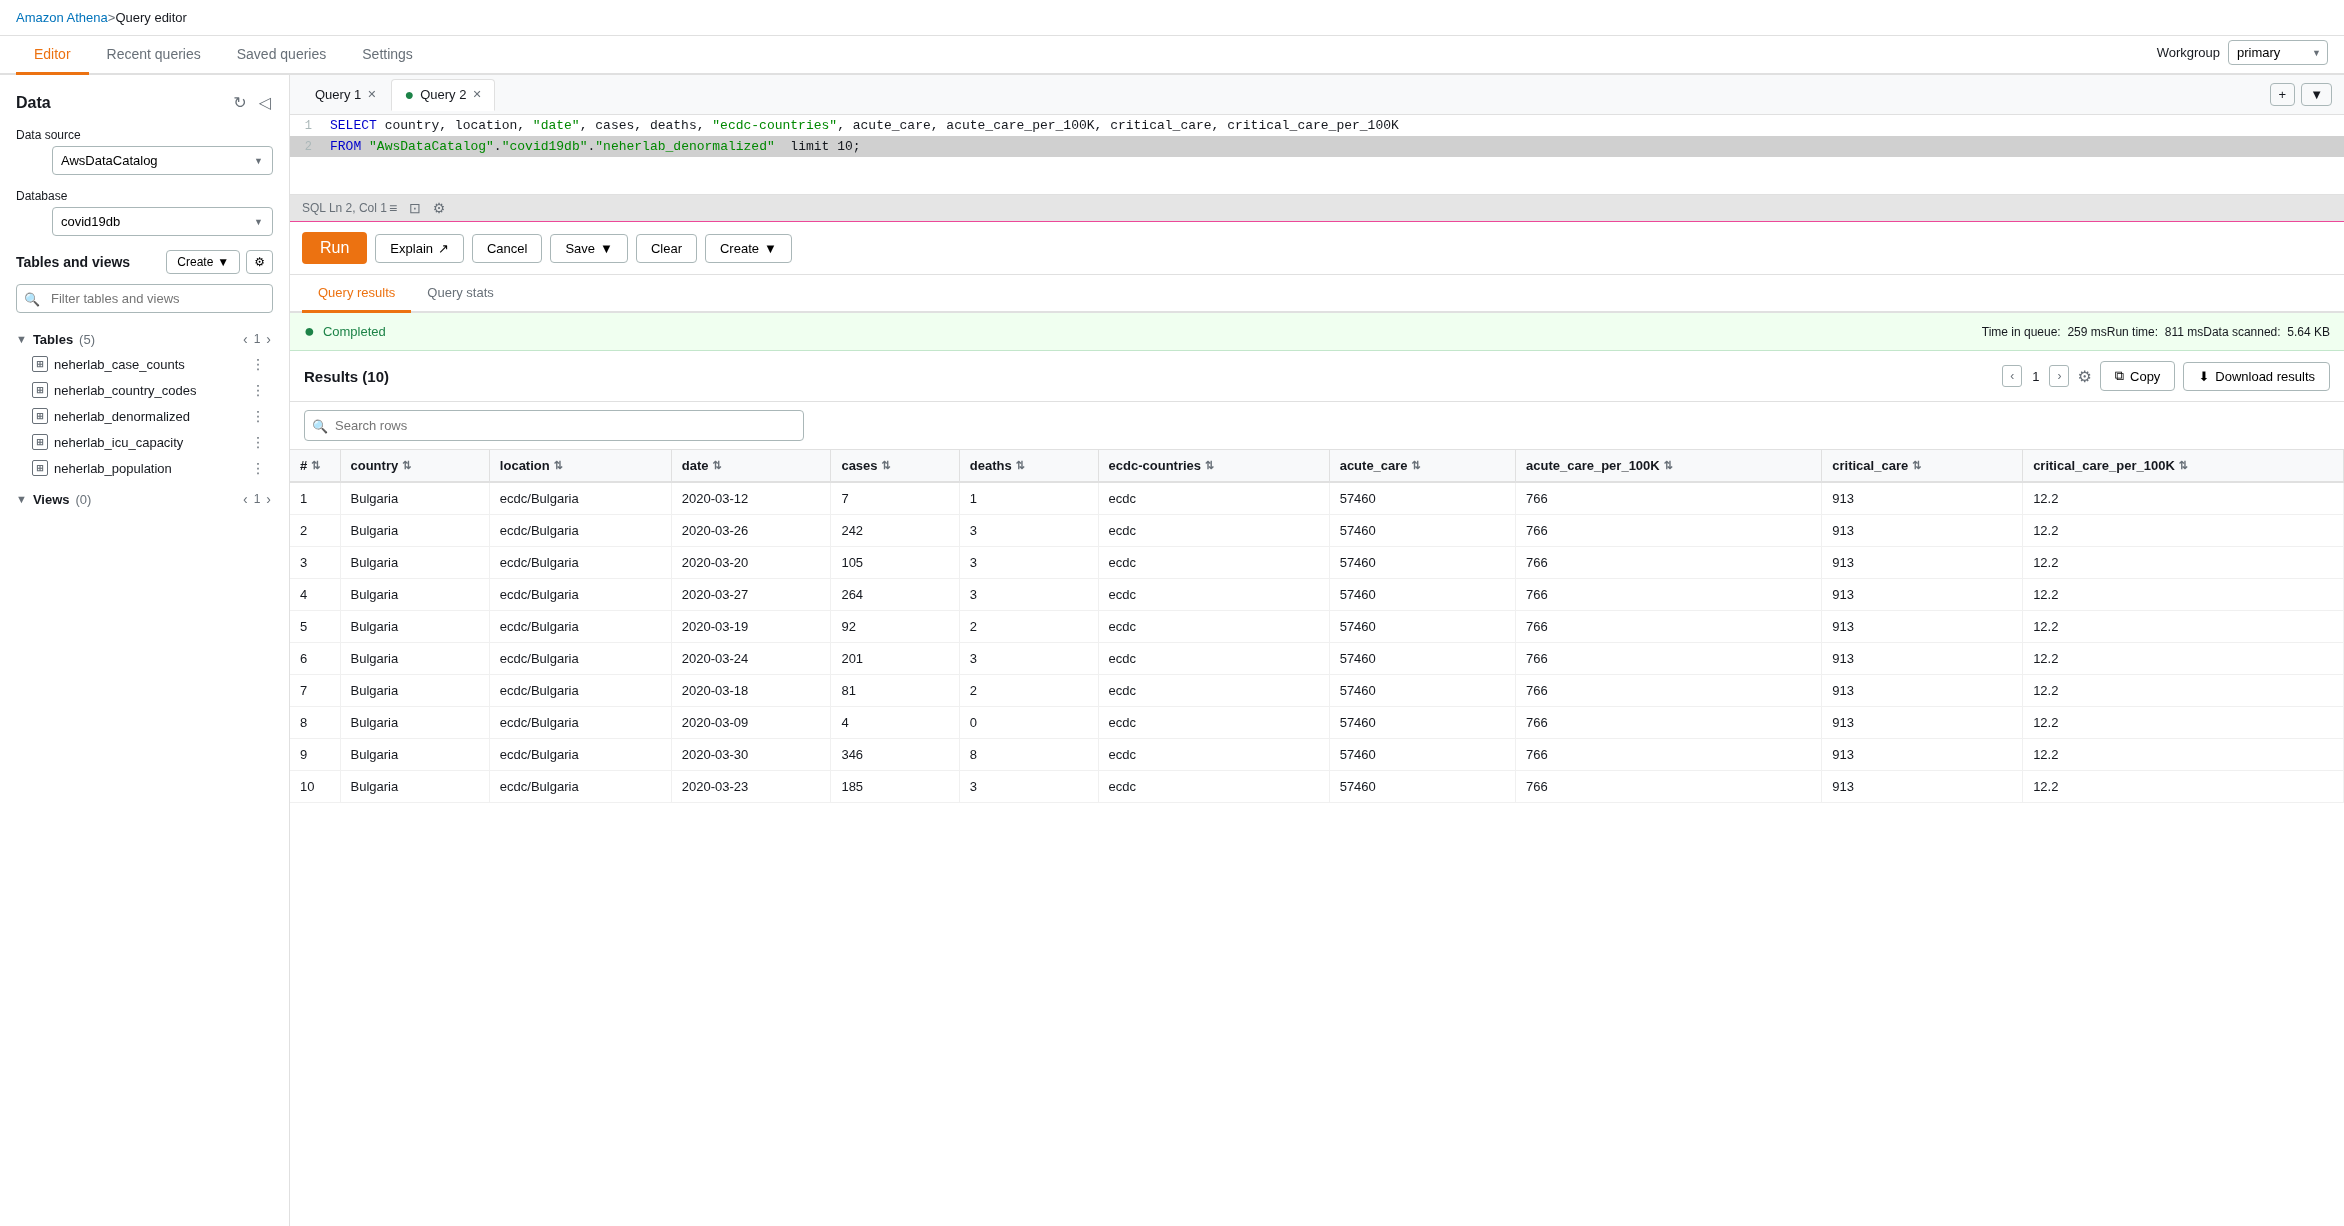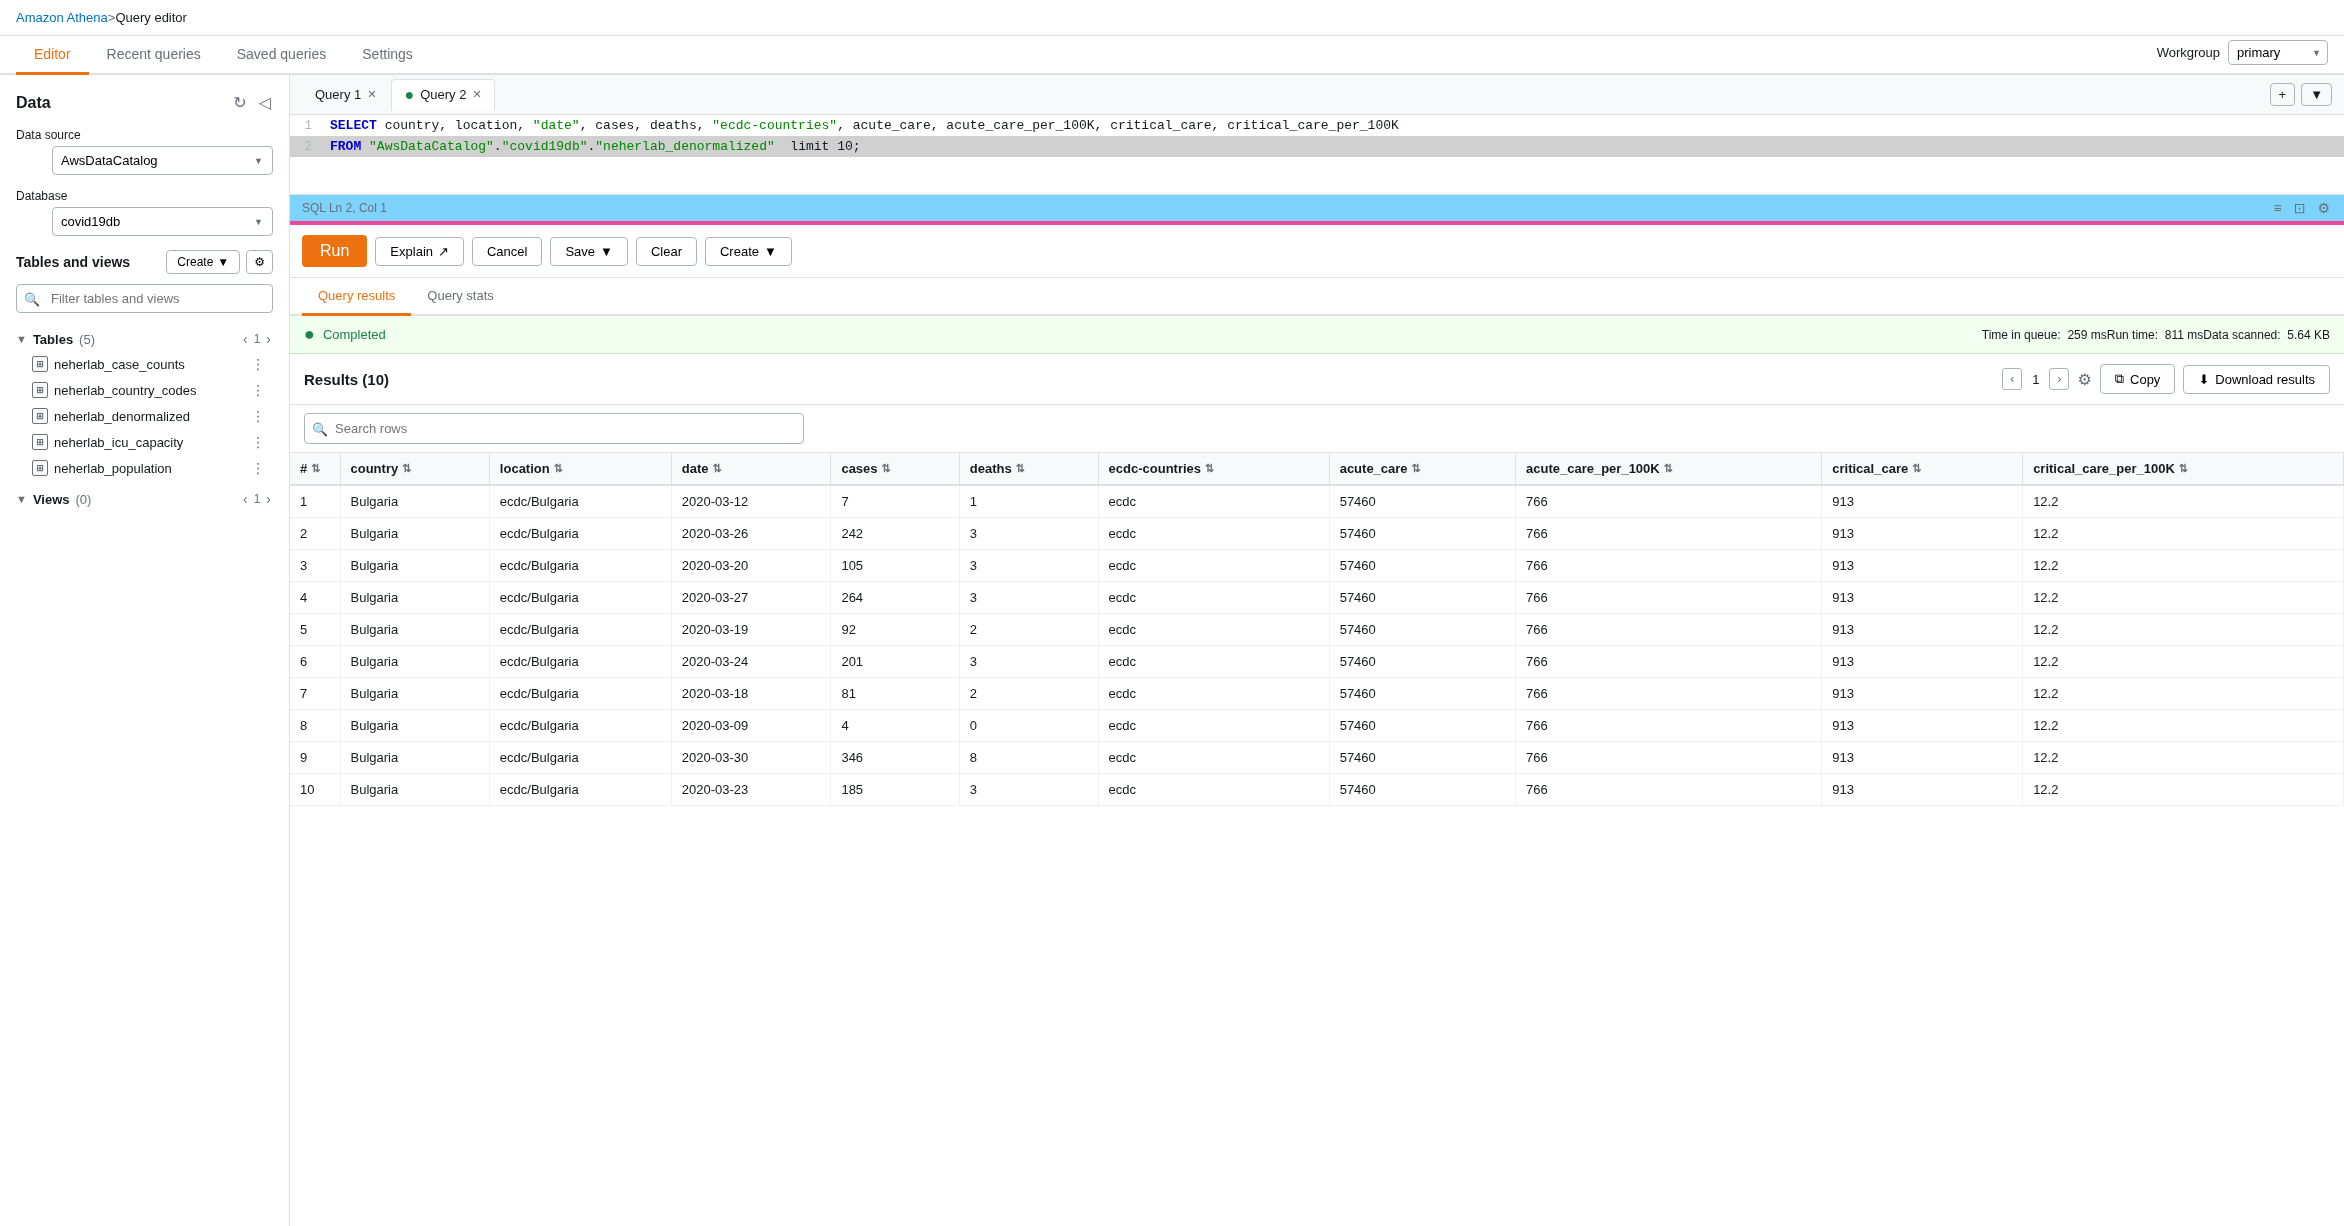--- a/index.html
+++ b/index.html
@@ -286,32 +286,31 @@
     .line-num {
       width: 32px;
       text-align: right;
       padding-right: 10px;
       color: #aab7b8;
       user-select: none;
       font-size: 12px;
       padding-top: 1px;
     }
     .code-content { flex: 1; white-space: pre; padding: 0 8px; }
-    .kw { color: #0000cc; font-weight: bold; }
+    .kw { color: #0000cc; font-weight: normal; }
     .str { color: #008800; }
     .col { color: #16191f; }
     .editor-statusbar {
       display: flex;
       align-items: center;
-      justify-content: space-between;
       padding: 3px 12px;
-      border-bottom: 4px solid #ec4899;
+      border-bottom: 1px solid #ec4899;
       font-size: 12px;
       color: #687078;
-      background: #7dd3fc;
+      background: #e5e5e5;
     }
     .editor-icons { display: flex; gap: 8px; }
     .editor-icon-btn {
       background: none; border: none; cursor: pointer; color: #687078; font-size: 14px; padding: 2px;
     }
 
     
     .editor-toolbar {
       display: flex;
       align-items: center;

